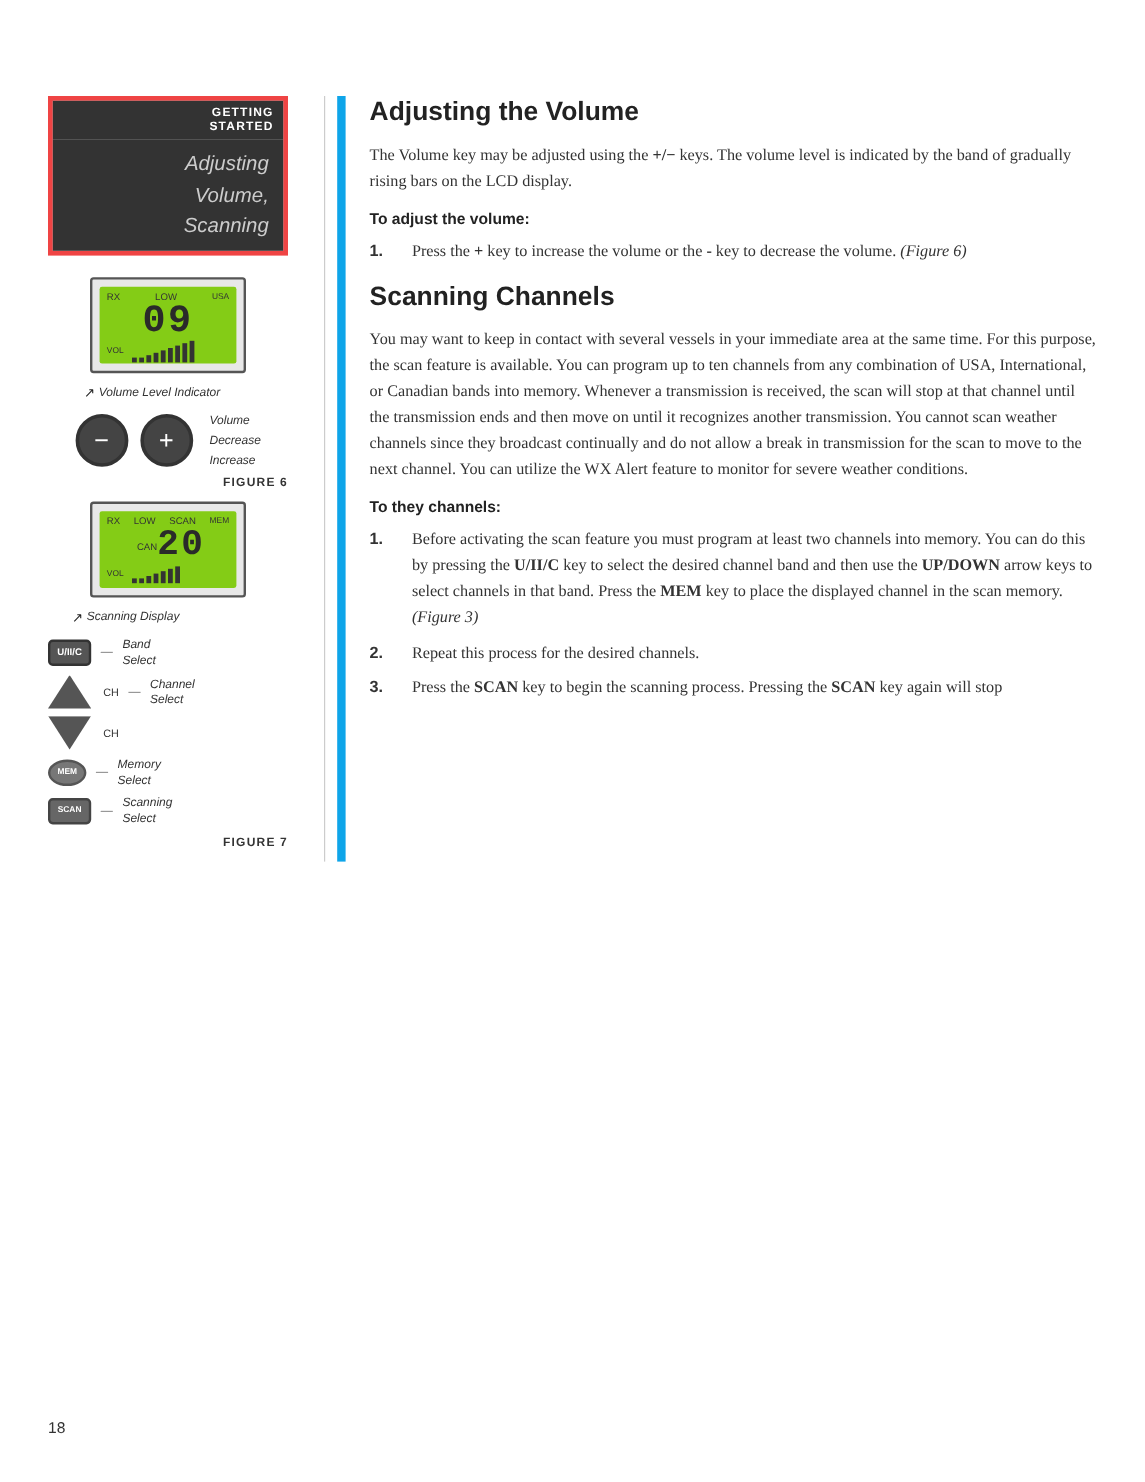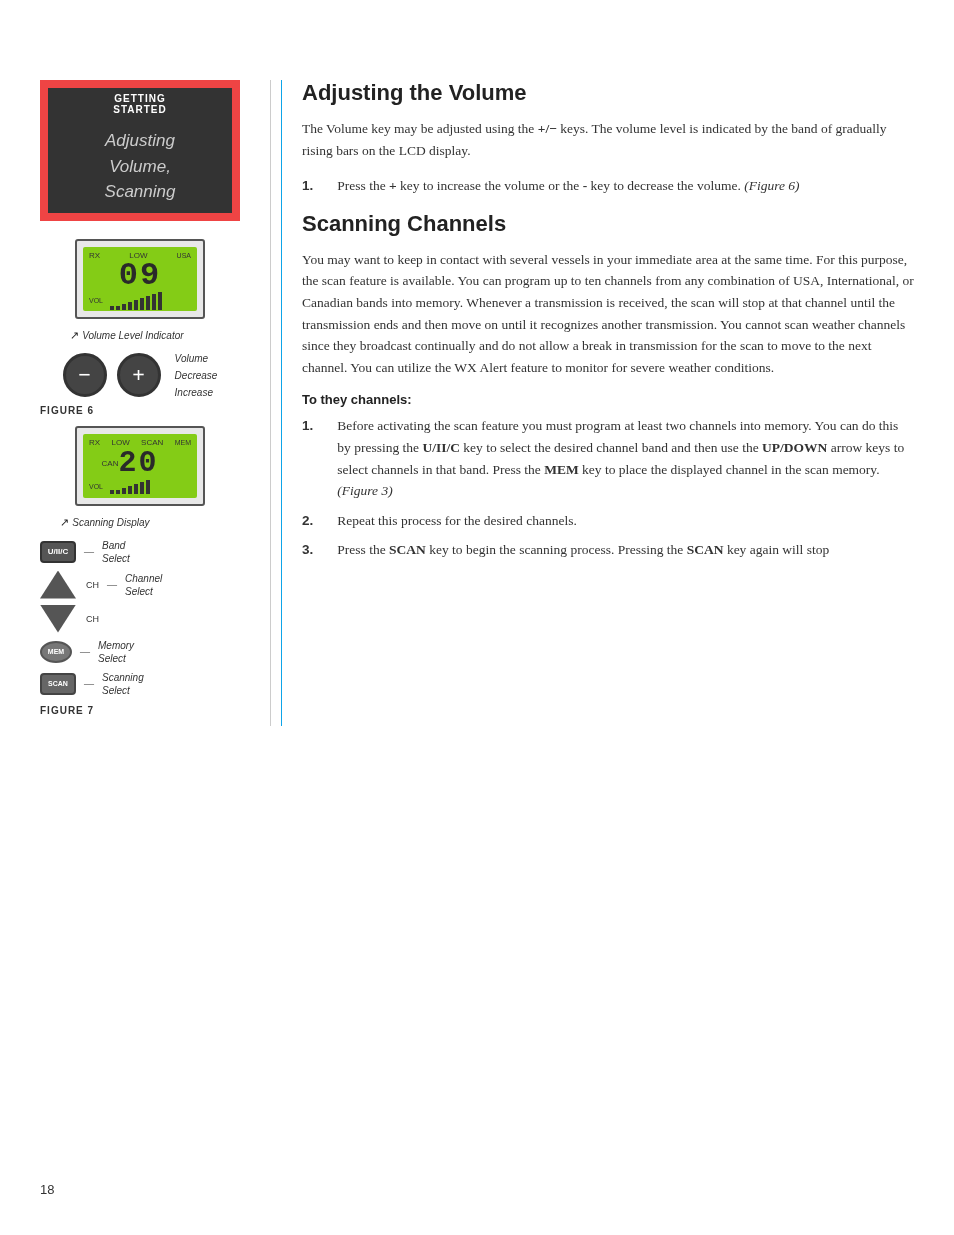--- a/index.html
+++ b/index.html
@@ -22,23 +22,23 @@
 
     
     .left-col {
       width: 220px;
       flex-shrink: 0;
       padding-right: 20px;
     }
 
     
     .sidebar-nav {
-      border: 8px solid #ef4444;
+      border: 4px solid #ef4444;
       margin-bottom: 18px;
-      text-align: center;
+      text-align: right;
     }
     .sidebar-nav-top {
       background: #333;
       color: #fff;
       font-family: Arial, sans-serif;
       font-size: 10px;
       font-weight: bold;
       letter-spacing: 1px;
       padding: 5px 8px;
       text-transform: uppercase;
@@ -106,21 +106,21 @@
       display: flex;
       gap: 2px;
       align-items: flex-end;
     }
     .vol-bar {
       background: #333;
       width: 4px;
     }
 
     .figure-caption {
-      text-align: left;
+      text-align: right;
       font-family: Arial, sans-serif;
       font-size: 10px;
       font-weight: bold;
       letter-spacing: 1px;
       text-transform: uppercase;
       margin: 4px 0 10px 0;
       color: #333;
     }
     .vol-btn {
       width: 44px;
@@ -207,21 +207,21 @@
     }
     .ctrl-arrow {
       font-size: 10px;
       color: #333;
     }
 
     
     .right-col {
       flex: 1;
       padding-left: 20px;
-      border-left: 1px solid #0ea5e9;
+      border-left: 7px solid #0ea5e9;
     }
 
     .section-title {
       font-family: Arial, sans-serif;
       font-size: 22px;
       font-weight: bold;
       color: #222;
       margin-bottom: 12px;
     }
 
@@ -327,21 +327,21 @@
     <div class="figure-caption">Figure 6</div>
 
     <div class="lcd-scan-box">
       <div class="lcd-inner">
         <div class="lcd-top-row">
           <span>RX</span>
           <span>LOW</span>
           <span>SCAN</span>
           <span style="font-size:7px;">MEM</span>
         </div>
-        <div style="display:flex;align-items:center;justify-content:center;">
+        <div style="display:flex;align-items:center;justify-content:flex-end;">
           <span style="font-family:Arial,sans-serif;font-size:8px;color:#333;">CAN</span>
           <div class="lcd-number" style="font-size:30px;">20</div>
           <span style="width:20px;"></span>
         </div>
         <div class="lcd-bottom-row">
           <span class="vol-label">VOL</span>
           <div class="vol-bars">
             <div class="vol-bar" style="height:4px;"></div>
             <div class="vol-bar" style="height:4px;"></div>
             <div class="vol-bar" style="height:6px;"></div>
@@ -400,20 +400,21 @@
   <div style="width:1px;background:#ccc;margin:0 10px;align-self:stretch;"></div>
 
   <div class="right-col">
 
     <h2 class="section-title">Adjusting the Volume</h2>
 
     <p class="section-body">
       The Volume key may be adjusted using the <strong>+/−</strong> keys. The volume level is indicated by the band of gradually rising bars on the LCD display.
     </p>
 
+    <p class="subsection-title">To adjust the volume:</p>
 
     <ol class="steps-list">
       <li>
         <span class="step-num">1.</span>
         <span class="step-content">
           Press the <strong>+</strong> key to increase the volume or the <strong>-</strong> key to decrease the volume. <em>(Figure 6)</em>
         </span>
       </li>
     </ol>
 

